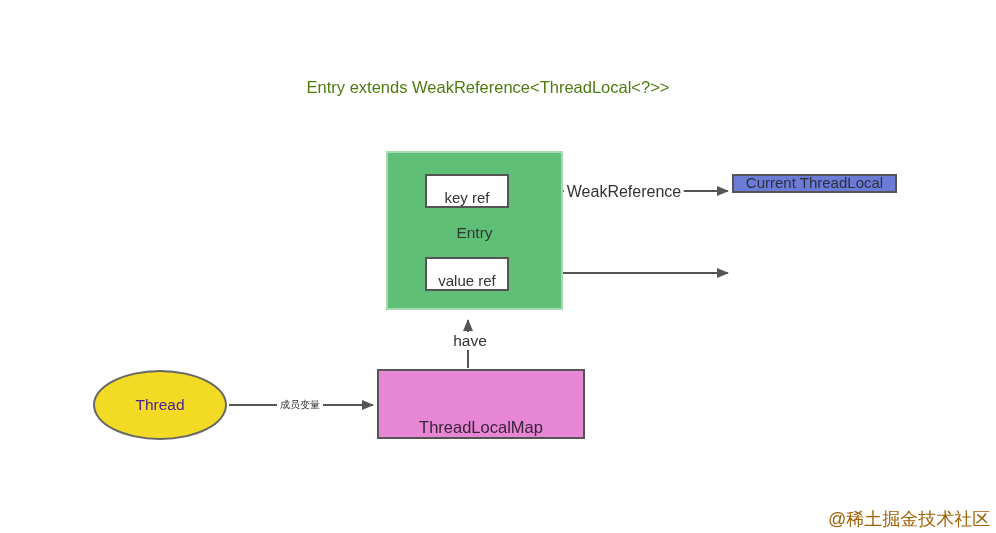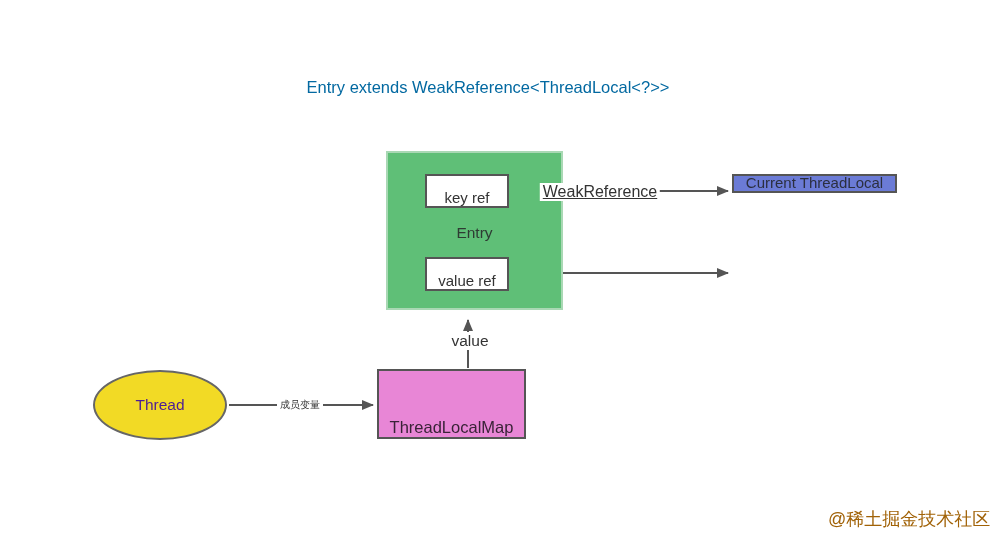--- a/index.html
+++ b/index.html
@@ -11,21 +11,21 @@
     font-family: "Liberation Sans", "DejaVu Sans", sans-serif;
     color: #333333;
     overflow: hidden;
   }
   .abs { position: absolute; box-sizing: border-box; }
   .title {
     top: 78px; left: 488px;
     transform: translateX(-50%);
     font-size: 16.5px;
     white-space: nowrap;
-    color: #0369a1;
+    color: #4d7c0f;
     z-index: 3;
   }
   svg.wires { position: absolute; top: 0; left: 0; z-index: 1; }
   .node {
     display: flex; align-items: flex-end; justify-content: center;
     border: 2px solid #555555;
     font-size: 15px;
     z-index: 2;
     white-space: nowrap;
   }
@@ -38,38 +38,38 @@
   .keyref  { left: 425px; top: 174px; width: 84px; height: 34px; background: #ffffff; }
   .valref  { left: 425px; top: 257px; width: 84px; height: 34px; background: #ffffff; }
   .entry-label {
     left: 386px; top: 224px; width: 177px;
     text-align: center; font-size: 15.5px; color: #2e3b33; z-index: 2;
   }
   .bluebox { background: #6B7BD6; color: #2b2f40; }
   .cur-tl  { left: 732px; top: 174px; width: 165px; height: 19px; }
   .val-box { left: 732px; top: 256px; width: 86px;  height: 34px; }
   .pinkbox {
-    left: 377px; top: 369px; width: 149px; height: 70px;
+    left: 377px; top: 369px; width: 208px; height: 70px;
     background: #E886D6; color: #3a2338; font-size: 16.5px;
   }
   .ellipse {
     left: 93px; top: 370px; width: 134px; height: 70px;
     background: #F2DA25; border: 2px solid #666666;
     border-radius: 50%;
     display: flex; align-items: center; justify-content: center;
     font-size: 15.5px; color: #4c1d95; z-index: 2;
   }
   .edge-label {
     background: #ffffff;
     padding: 0 3px;
     transform: translate(-50%, -50%);
     z-index: 2;
     white-space: nowrap;
   }
-  .lbl-weakref { left: 600px; top: 192px; font-size: 16px; text-decoration: underline; }
+  .lbl-weakref { left: 624px; top: 192px; font-size: 16px; }
   .lbl-member  { left: 300px; top: 405px; font-size: 10px; }
   .lbl-have    { left: 470px; top: 341px; font-size: 15.5px; }
   .watermark {
     left: 828px; top: 507px;
     font-size: 18px;
     color: #a16207;
     z-index: 3;
     white-space: nowrap;
   }
 </style>
@@ -107,18 +107,18 @@
 
   <div class="abs node pinkbox">
     <span>ThreadLocalMap</span>
   </div>
 
   <div class="abs ellipse">
     <span>Thread</span>
   </div>
 
   <div class="abs edge-label lbl-weakref">WeakReference</div>
-  <div class="abs edge-label lbl-have">value</div>
+  <div class="abs edge-label lbl-have">have</div>
   <div class="abs edge-label lbl-member">成员变量</div>
 
   <div class="abs watermark">@稀土掘金技术社区</div>
 
 </div>
 
 </body></html>

